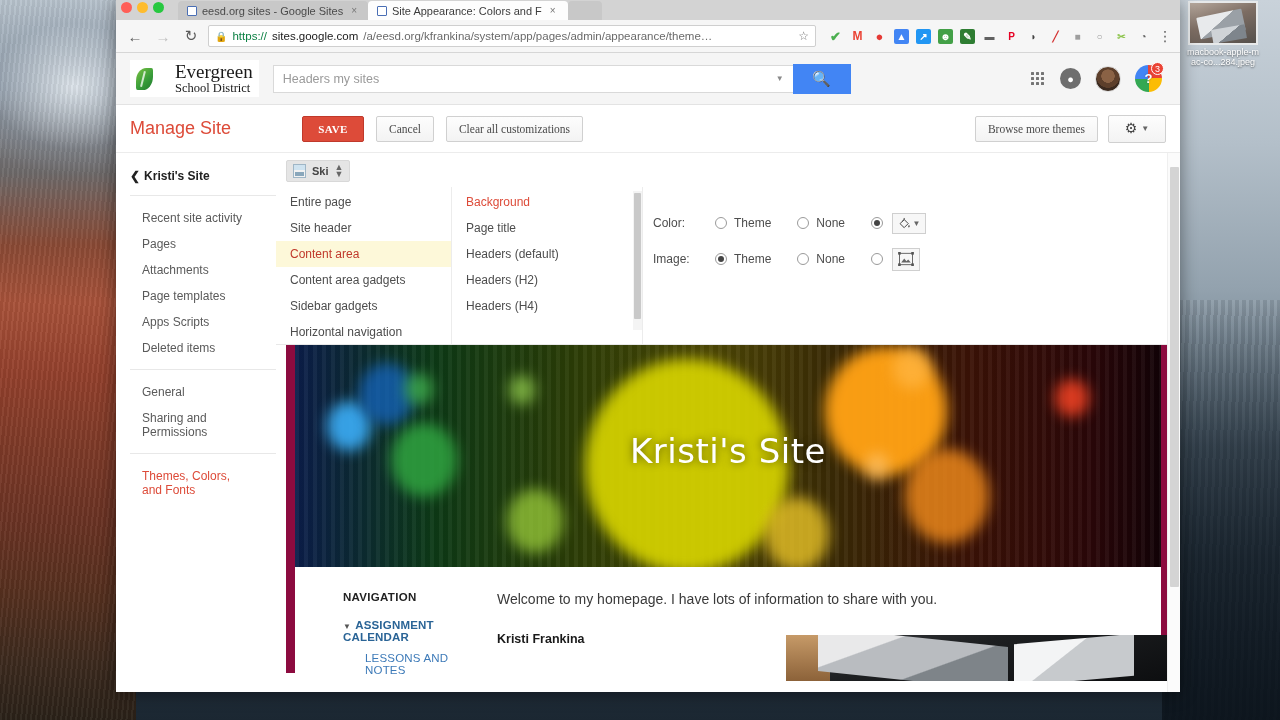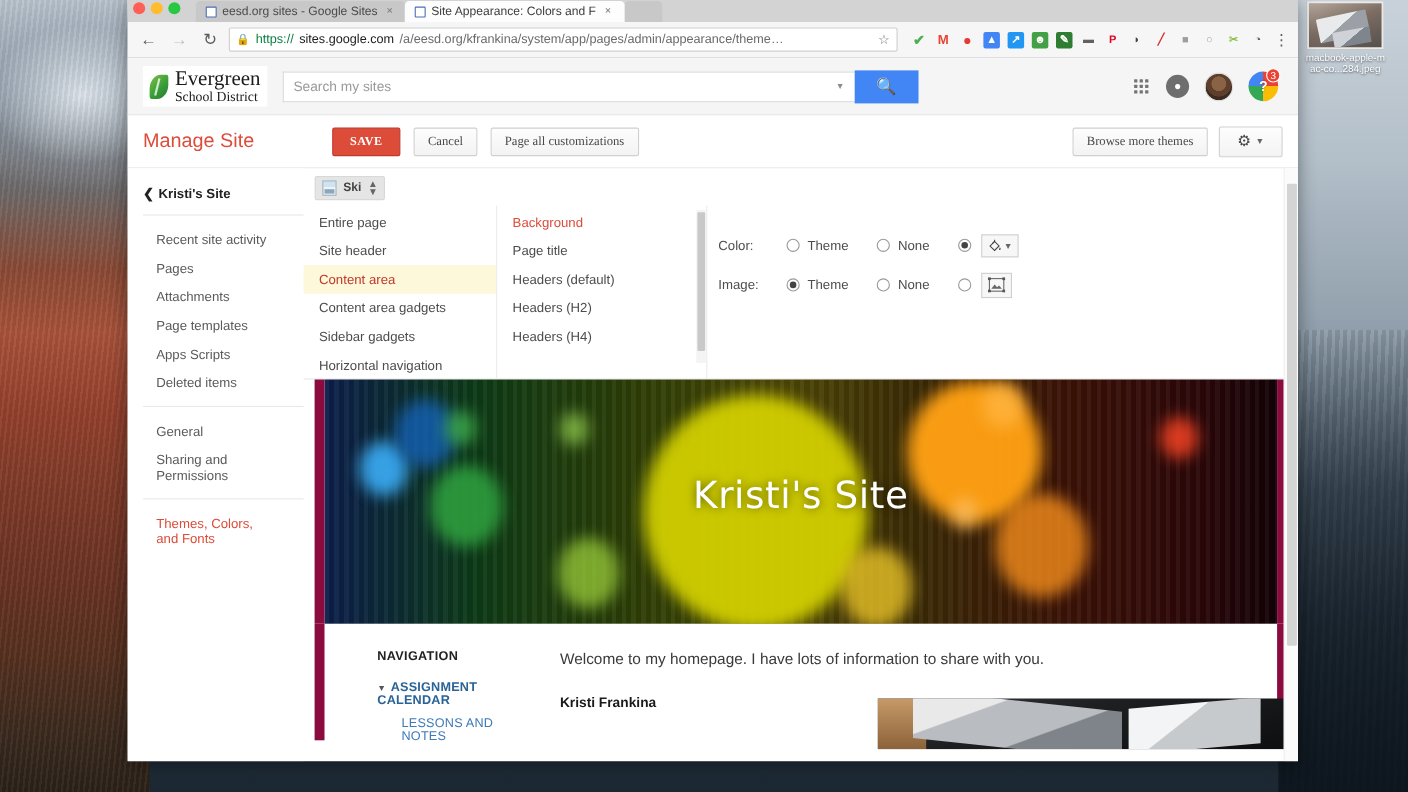--- a/index.html
+++ b/index.html
@@ -122,21 +122,21 @@
          justify-content:center; font-size: 10px; color:#fff; font-weight:bold; }
   .ext-menu { color:#5b5b5b; font-size:14px; letter-spacing:0; }
 
   
   #page { position: relative; height: 639px; background: #fff; overflow: hidden; }
 
   #gheader {
     height: 52px; background: #f5f5f5; border-bottom: 1px solid #e3e3e3;
     display: flex; align-items: center; padding: 0 14px; gap: 14px;
   }
-  #logo { display:flex; align-items:center; gap:6px; background:#fff; padding: 2px 6px; }
+  #logo { display:flex; align-items:center; gap:22px; background:#fff; padding: 2px 6px; }
   #logo .leaf {
     width: 17px; height: 22px;
     background: linear-gradient(135deg,#7dc242 0%, #3a9e3a 55%, #1f7a2e 100%);
     border-radius: 60% 10% 60% 10%;
     position: relative;
   }
   #logo .leaf:after {
     content:""; position:absolute; left:6px; top:3px; width:1.5px; height:16px;
     background: rgba(255,255,255,.75); transform: rotate(14deg);
   }
@@ -252,21 +252,21 @@
   #banner .stripes { position:absolute; inset:0;
     background: repeating-linear-gradient(90deg, rgba(255,255,255,.045) 0 4px, rgba(0,0,0,.05) 4px 9px); }
   .bok { position:absolute; border-radius:50%; filter: blur(7px); }
   #banner .title {
     position:absolute; left:0; right:0; top: 86px; text-align:center;
     font-family: "DejaVu Sans", sans-serif; font-size: 34px; color:#fff;
     text-shadow: 0 0 9px rgba(0,0,0,.55); letter-spacing: .5px; font-weight: 500;
   }
   #pagebody {
     border-left: 9px solid #8c0b3f; border-right: 9px solid #8c0b3f;
-    background:#fff; height: 106px; padding: 24px 0 0 0; display:flex;gap:12px;
+    background:#fff; height: 106px; padding: 24px 0 0 0; display:flex;
   }
   #pb-nav { width: 190px; padding-left: 48px; }
   #pb-nav .navhead { font-size: 11.5px; font-weight:bold; color:#222; letter-spacing:.3px; }
   #pb-nav .navl1 { font-size: 11.5px; font-weight:bold; color:#2a6496; margin-top: 16px; letter-spacing:.2px;}
   #pb-nav .navl1 .tri { color:#555; font-size:8px; margin-right:4px; }
   #pb-nav .navl2 { font-size: 11.5px; color:#3d7ab8; margin-top: 9px; padding-left: 22px; letter-spacing:.2px;}
   #pb-main { flex:1; padding-left: 12px; position:relative; }
   #pb-main .welcome { font-size: 14px; color:#3a3a3a; }
   #pb-main .author { font-size: 12.5px; color:#1a1a1a; font-weight:bold; margin-top: 25px; }
   #pb-photo {
@@ -366,21 +366,21 @@
     <div id="gheader">
       <div id="logo">
         <div class="leaf"></div>
         <div class="ltext">
           <div class="l1">Evergreen</div>
           <div class="l2">School District</div>
         </div>
       </div>
       <div id="searchwrap">
         <div id="searchbox">
-          <span>Search my sites</span>
+          <span>Headers my sites</span>
           <span class="caret">▼</span>
         </div>
         <div id="searchbtn">
           <span>🔍</span>
         </div>
       </div>
       <div id="gheader-right">
         <div class="grid-icon">
           <i></i>
             <i></i>
@@ -398,21 +398,21 @@
           <span class="q">?</span>
           <span class="badge">3</span>
         </div>
       </div>
     </div>
 
     <div id="managebar">
       <div id="manage-title">Manage Site</div>
       <div class="btn btn-primary">SAVE</div>
       <div class="btn">Cancel</div>
-      <div class="btn">Page all customizations</div>
+      <div class="btn">Clear all customizations</div>
       <div id="managebar-right">
         <div class="btn">Browse more themes</div>
         <div class="btn btn-gear">
           <span class="gear">⚙</span>
           <span class="dncaret">▼</span>
         </div>
       </div>
     </div>
 
     <div id="main">

